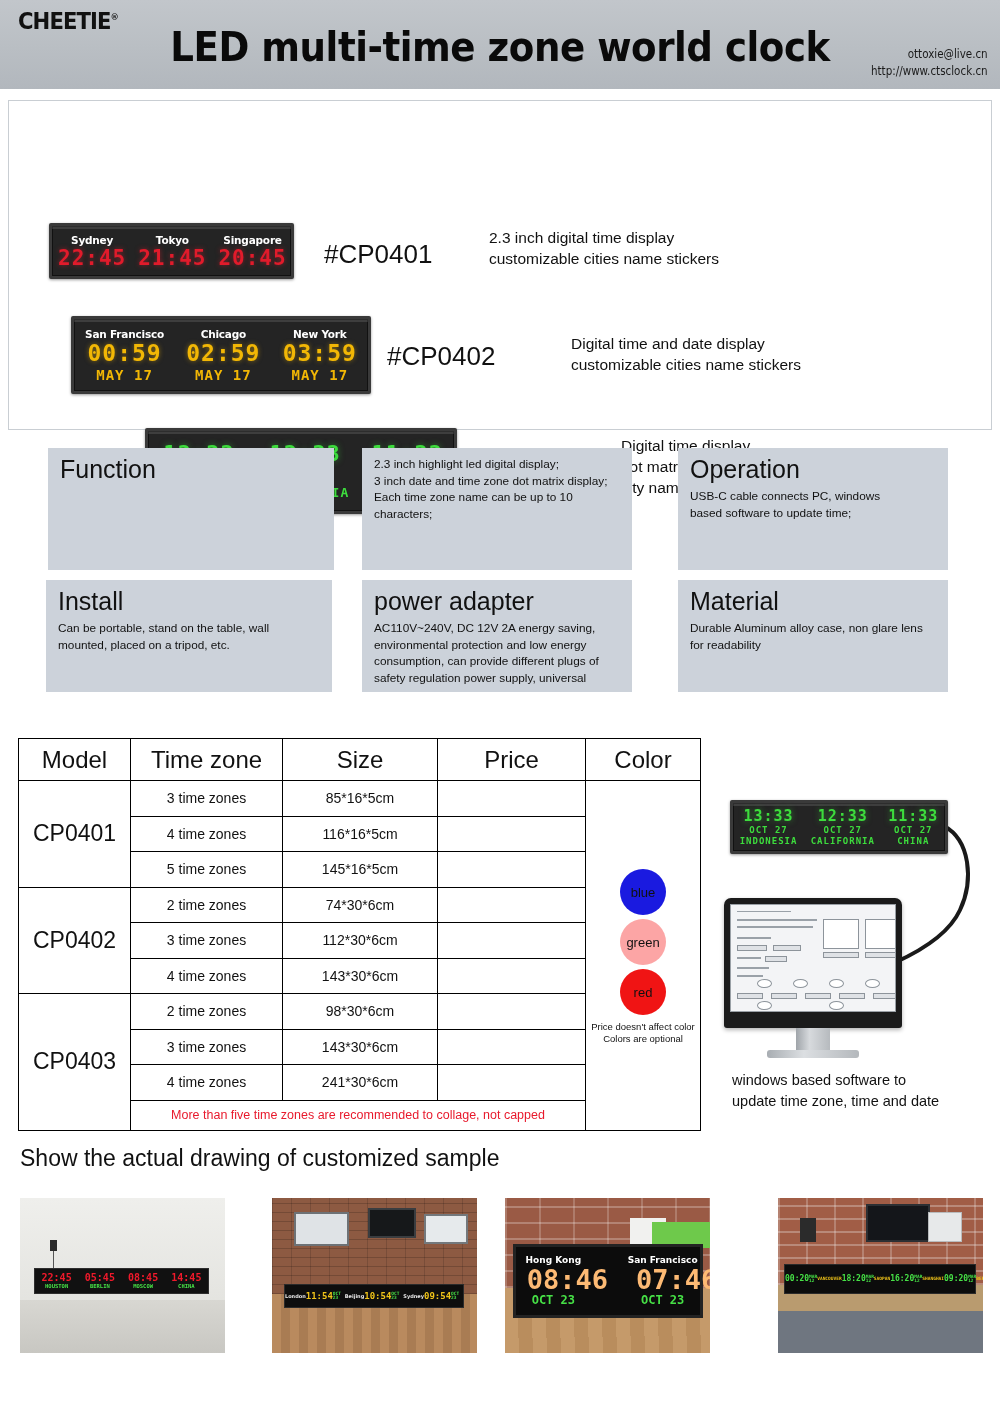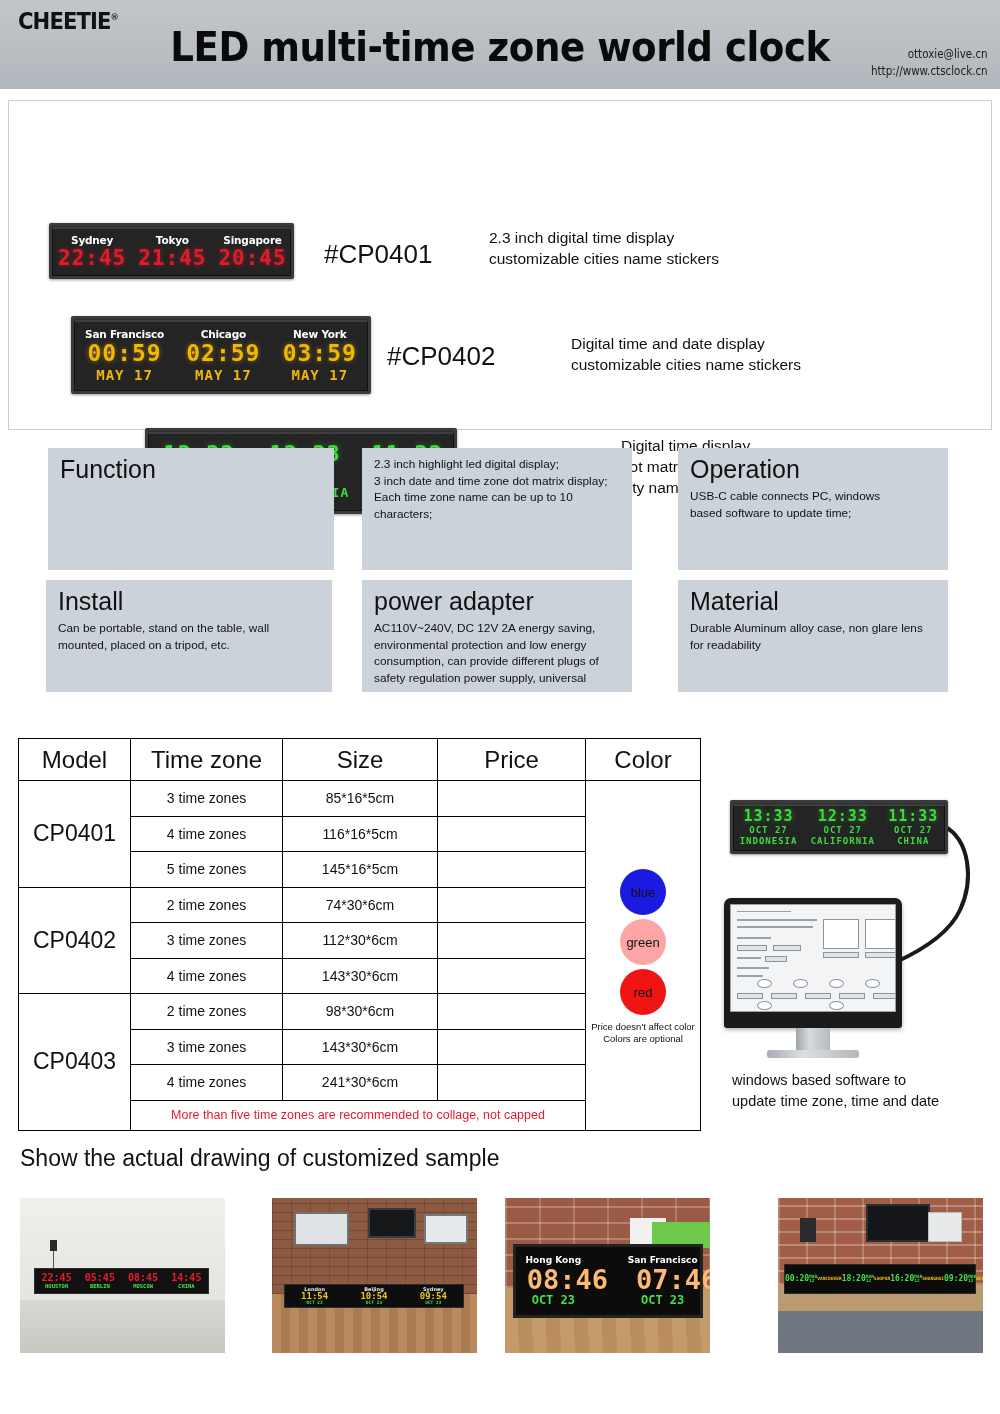--- a/index.html
+++ b/index.html
@@ -232,21 +232,21 @@
       repeating-linear-gradient(0deg, rgba(0,0,0,.18) 0 1px, transparent 1px 9px),
       repeating-linear-gradient(90deg, rgba(0,0,0,.14) 0 1px, transparent 1px 19px);
   }
   .p2-board { position:absolute; left:22px; top:14px; width:55px; height:34px; background:#dfe3e6; border:2px solid #6d7276; }
   .p2-tv { position:absolute; left:96px; top:10px; width:48px; height:30px; background:#16181a; border:2px solid #3a3d40; }
   .p2-board2 { position:absolute; left:152px; top:16px; width:44px; height:30px; background:#e6eaec; border:2px solid #73787c; }
   .p2-floor { position:absolute; left:0; top:62%; width:100%; height:38%;
     background:repeating-linear-gradient(90deg,#b98a5e 0 9px,#a97c53 9px 18px); }
   .p2-clock { position:absolute; left:12px; top:86px; width:180px; height:24px; background:#0e0e0e; border:1px solid #2b2b2b;
     display:flex; justify-content:space-around; align-items:center; }
-  .p2-z { display:flex; flex-direction:column; align-items:center; line-height:1; }
+  .p2-z { display:flex; flex-direction:row; align-items:center; line-height:1; }
   .p2-c { font-family:"DejaVu Sans", sans-serif; font-weight:bold; font-size:5px; color:#e8e8e8; }
   .p2-t { font-family:"DejaVu Sans Mono", monospace; font-weight:bold; font-size:9px; color:#f0c419; }
   .p2-d { font-family:"DejaVu Sans Mono", monospace; font-weight:bold; font-size:4.5px; color:#46e046; }
 
   
   .p3-brick { position:absolute; left:0; top:0; width:100%; height:58%; background:#9a5a45;
     background-image:
       repeating-linear-gradient(0deg, rgba(255,255,255,.25) 0 2px, transparent 2px 16px),
       repeating-linear-gradient(90deg, rgba(255,255,255,.2) 0 2px, transparent 2px 34px);
   }

